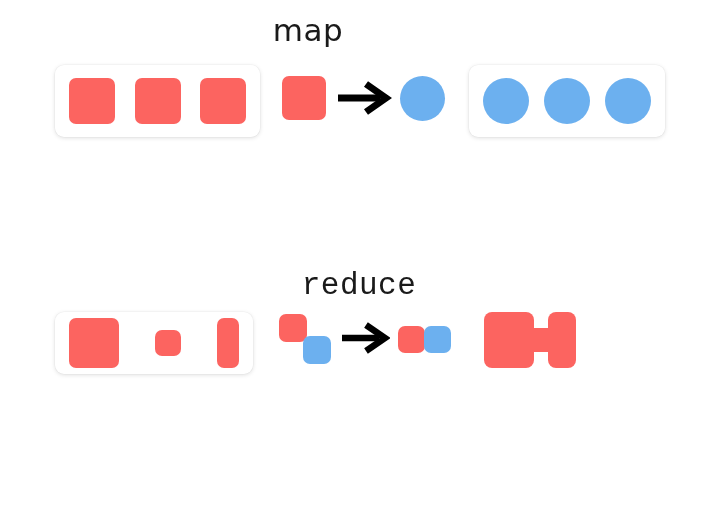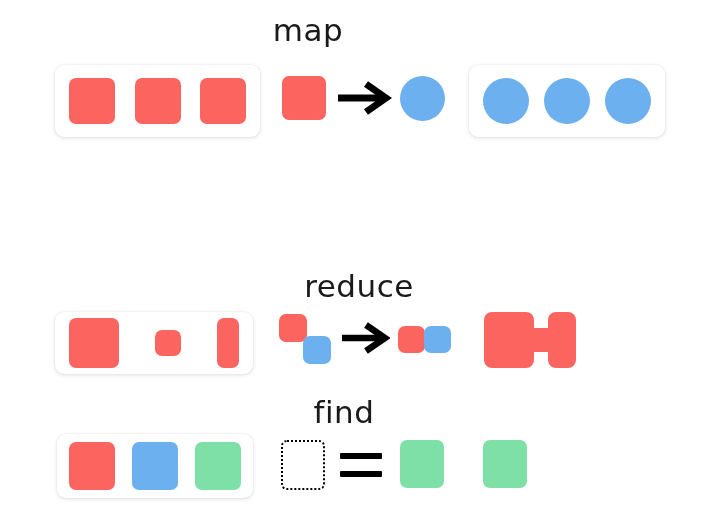--- a/index.html
+++ b/index.html
@@ -38,21 +38,21 @@
     width: 720px;
     text-align: center;
     font-size: 31px;
     font-weight: 400;
     color: #1a1a1a;
     letter-spacing: 0.5px;
     line-height: 40px;
   }
   .label-map    { transform: translateX(-52px); }
   .label-filter { transform: translateX(-55px); }
-  .label-reduce { transform: translateX(-1px); }
+  .label-reduce { transform: translateX(-1px); font-family: Liberation Mono, monospace; }
   .label-find   { transform: translateX(-16px); }
 
   
   .box {
     position: absolute;
     background: #ffffff;
     border-radius: 9px;
     box-shadow: 0 1px 4px rgba(0,0,0,0.13), 0 0 0 0.6px rgba(0,0,0,0.035);
     display: flex;
     align-items: center;
@@ -223,34 +223,14 @@
     <div class="sq red reduce-c"></div>
     <div class="sq blue reduce-d"></div>
 
     <div class="reduce-out">
       <span class="seg seg-l"></span>
       <span class="seg seg-m"></span>
       <span class="seg seg-r"></span>
     </div>
   </div>
 
-  <div class="row row-find">
-    <div class="op-label label-find">find</div>
-
-    <div class="box find-input">
-      <div class="sq red"></div>
-      <div class="sq blue"></div>
-      <div class="sq green"></div>
-    </div>
-
-    <div class="dashed-sq find-dashed"></div>
-
-    <div class="op-equals find-equals">
-      <span class="bar bar-top"></span>
-      <span class="bar bar-bottom"></span>
-    </div>
-
-    <div class="sq green find-out-sq"></div>
-
-    <div class="sq green find-result-sq"></div>
-  </div>
 
 </div>
 
 </body></html>

